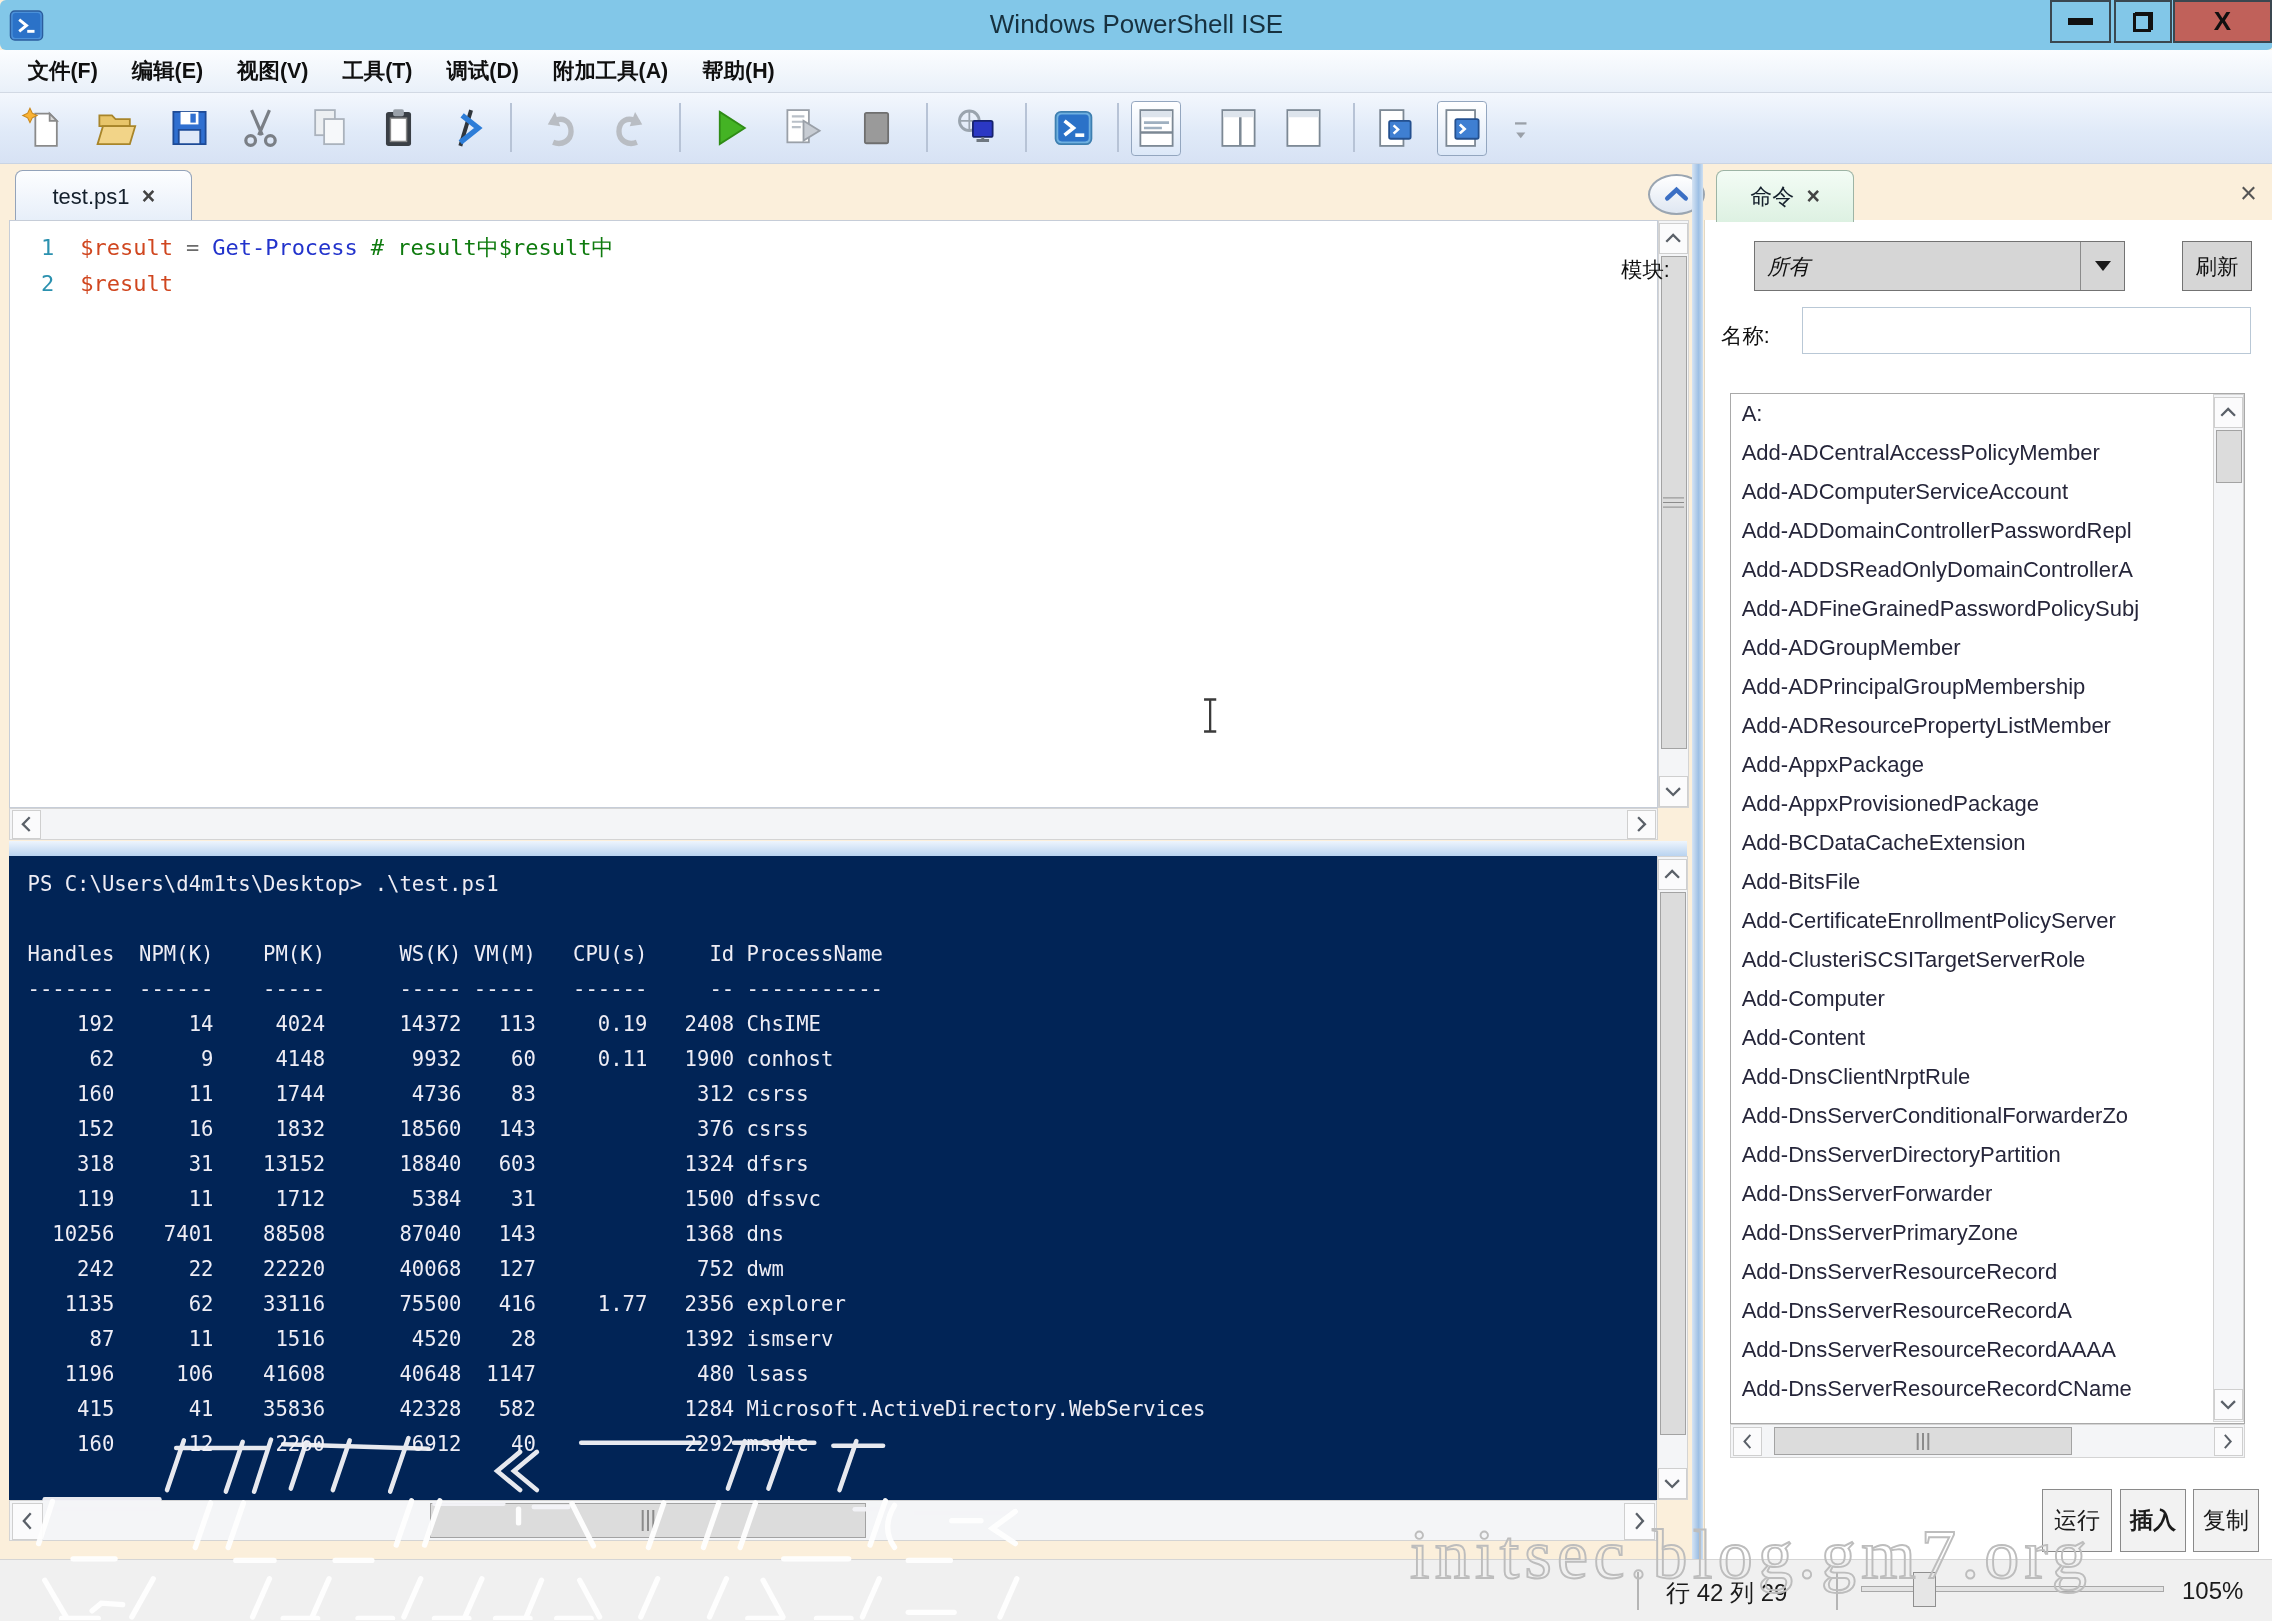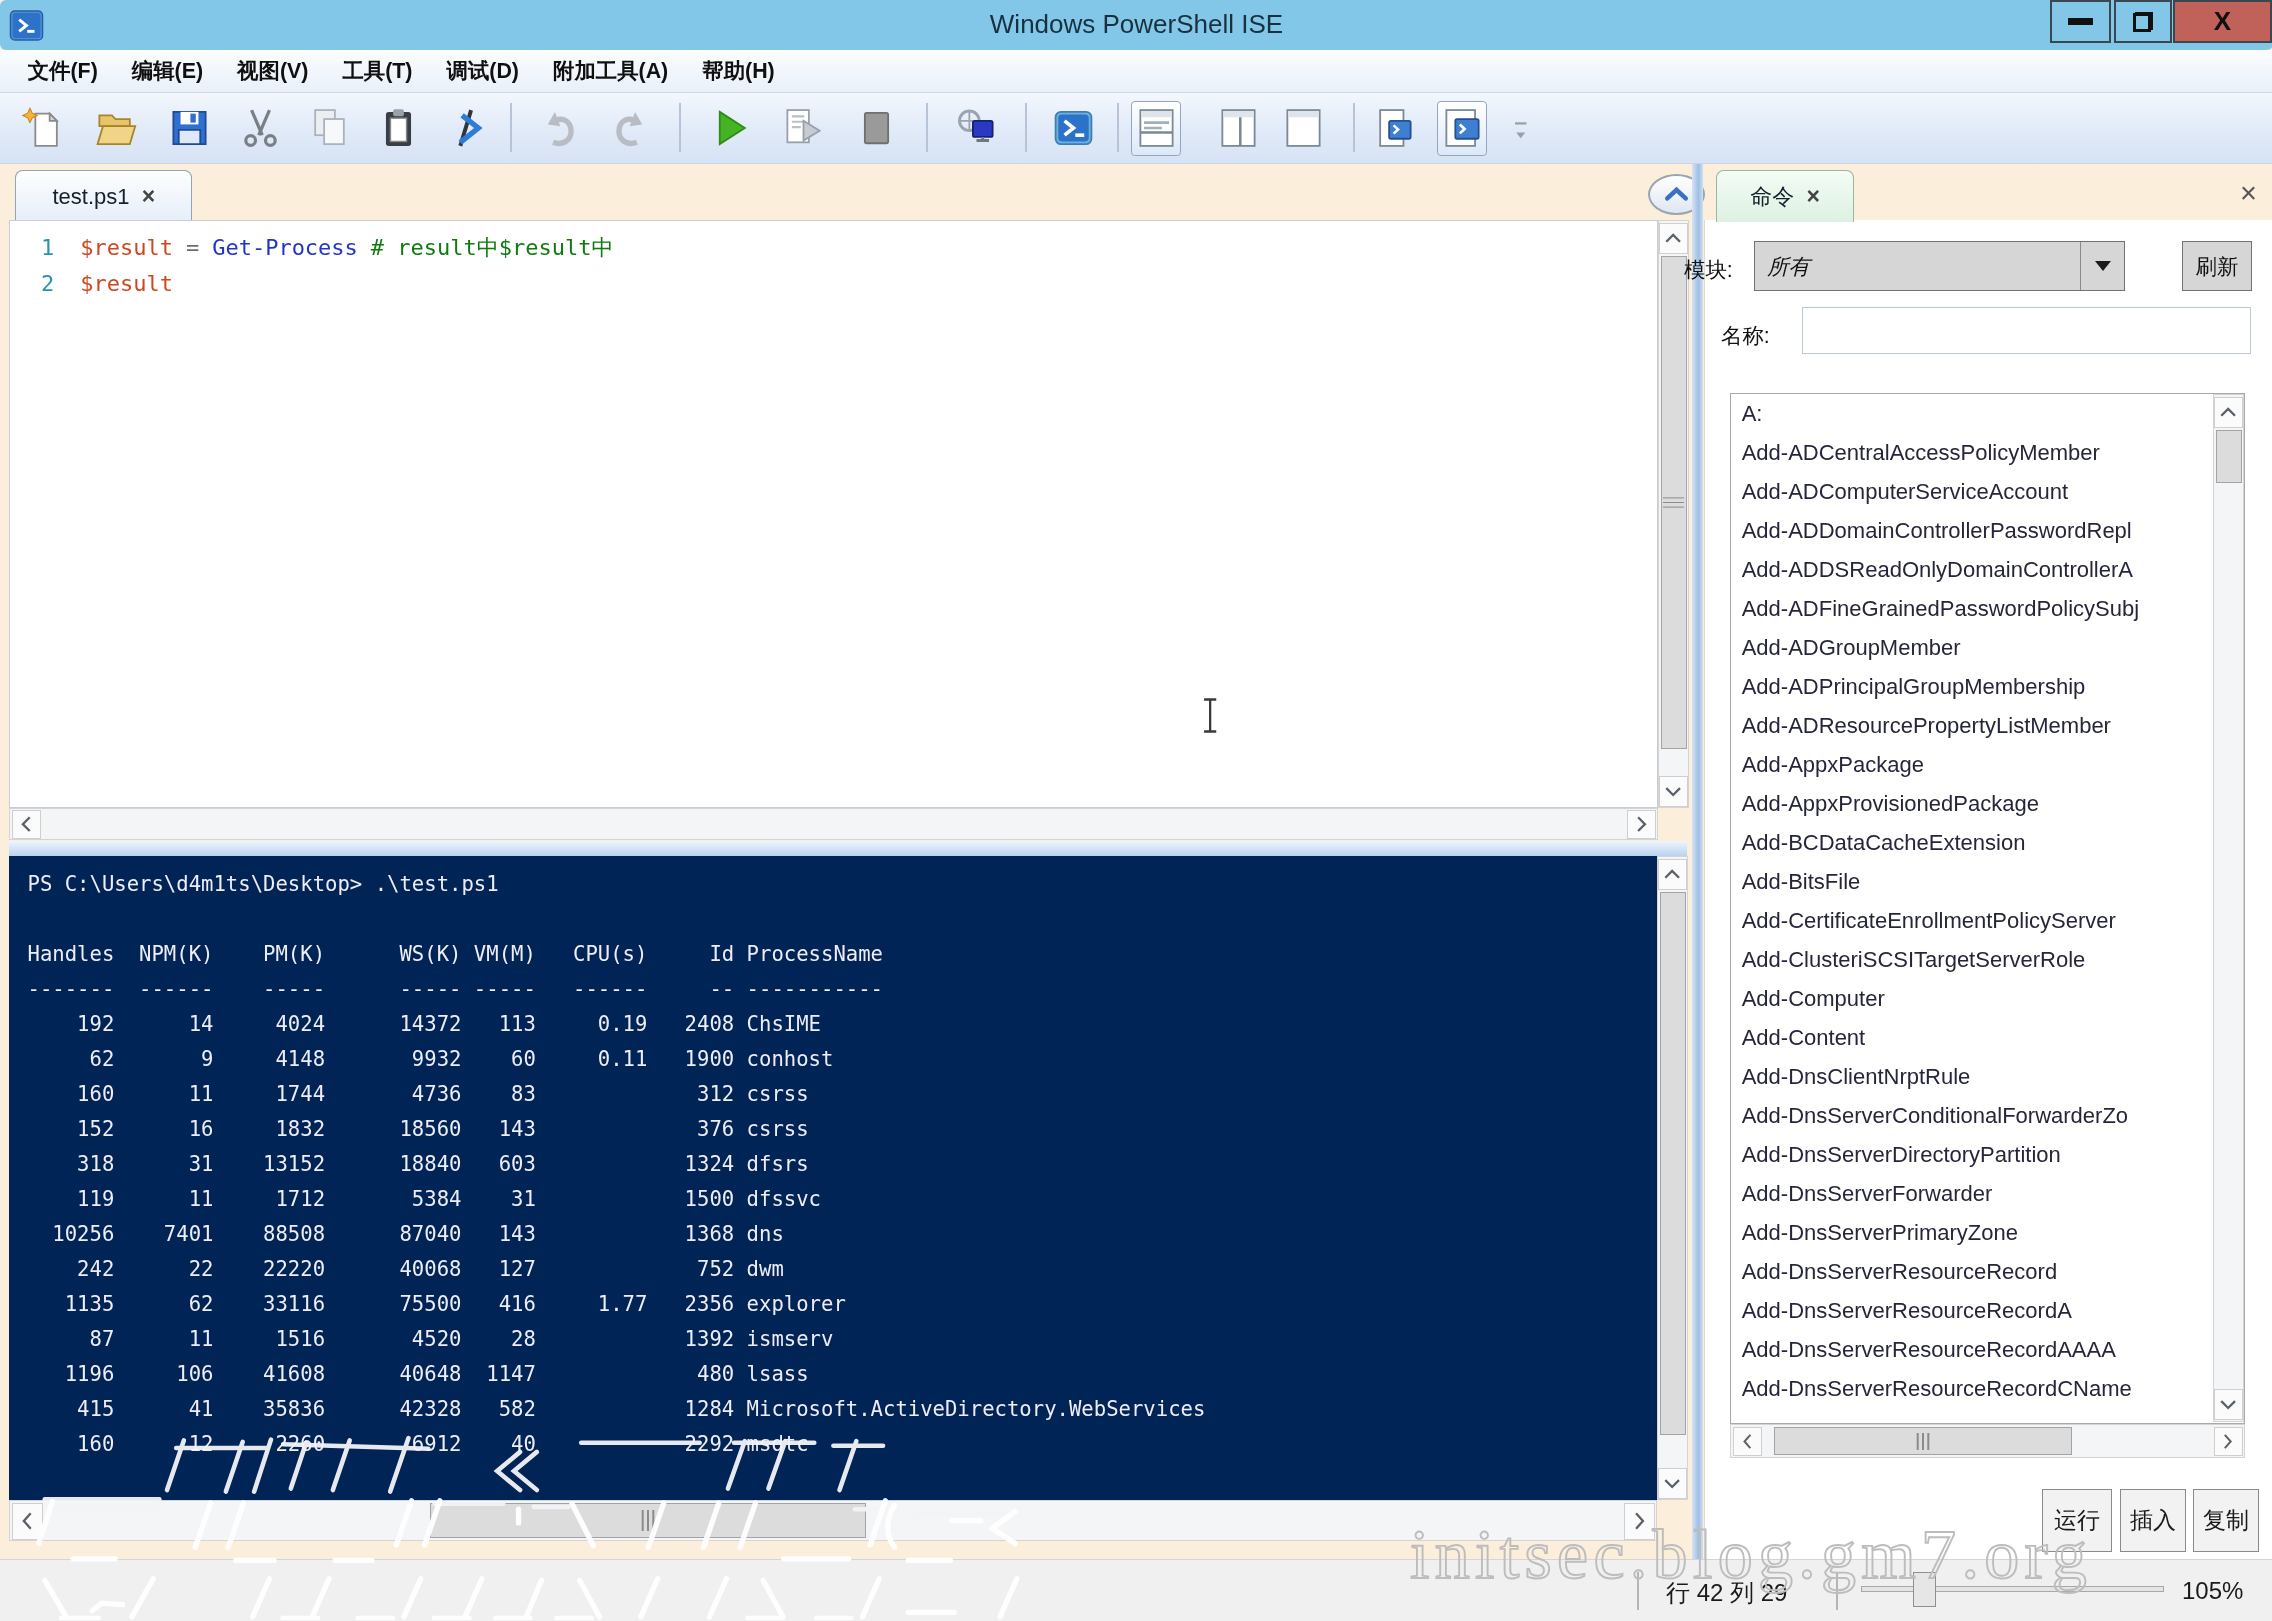--- a/index.html
+++ b/index.html
@@ -381,21 +381,21 @@
 
   <div class="abs vsplit"></div>
 
   <div class="abs cmdbody"></div>
   <div class="abs ctab">
     <span>命令</span>
     <span class="tabclose">×</span>
   </div>
   <div class="abs panelclose">×</div>
 
-  <div class="abs plabel" style="left:1684px;top:255px;">模块:</div>
+  <div class="abs plabel" style="left:1621px;top:255px;">模块:</div>
   <div class="abs dropdown">
     <span class="val">所有</span>
     <span class="droparrow">
         <span class="tri-down"></span>
       </span>
   </div>
   <div class="abs graybtn" style="left:2182px;top:241px;width:70px;height:50px;">刷新</div>
 
   <div class="abs plabel" style="left:1721px;top:321px;">名称:</div>
   <input class="abs nameinput" value="" style="">
@@ -453,21 +453,21 @@
       <div class="grip-v" style="height:17px;"></div>
     </div>
     <div class="abs sbtn" style="left:483px;top:1.5px;width:29px;height:29px;">
       <svg width="12.2" height="17" viewBox="0 0 18 26">
           <path d="M4 3l9 10-9 10" fill="none" stroke="#5a6068" stroke-width="3"></path>
         </svg>
     </div>
   </div>
 
   <div class="abs actbtn" style="left:2042px;top:1489px;width:70px;height:63px;">运行</div>
-  <div class="abs actbtn" style="left:2120px;top:1489px;width:66px;height:63px;">插入</div>
+  <div class="abs actbtn" style="left:2120px;top:1489px;width:66px;height:63px;font-weight:bold;">插入</div>
   <div class="abs actbtn" style="left:2193px;top:1489px;width:66px;height:63px;">复制</div>
 
   <div class="abs statusbar">
     <div class="sdiv" style="left:1637px;"></div>
     <div class="stext" style="left:1666px;">行 42 列 29</div>
     <div class="sdiv" style="left:1836px;"></div>
     <div class="stext" style="left:2182px;">105%</div>
   </div>
   <div class="abs slider-track"></div>
   <div class="abs slider-thumb"></div>

